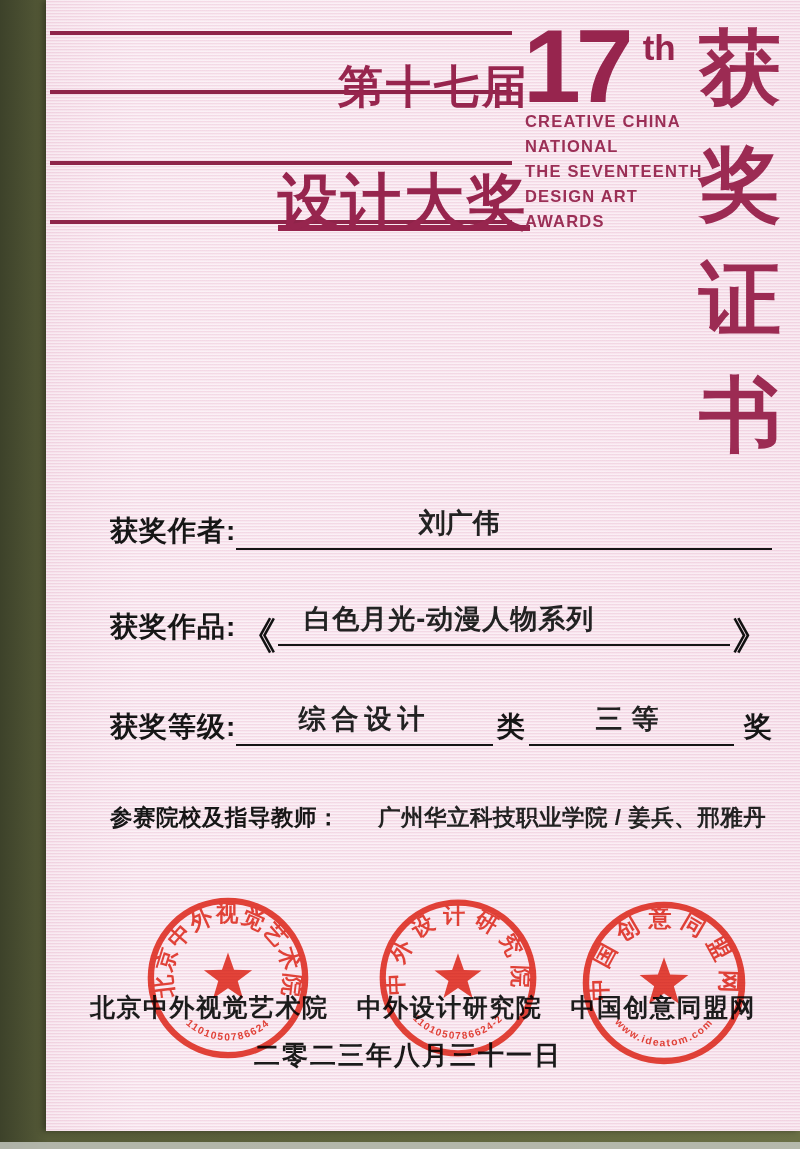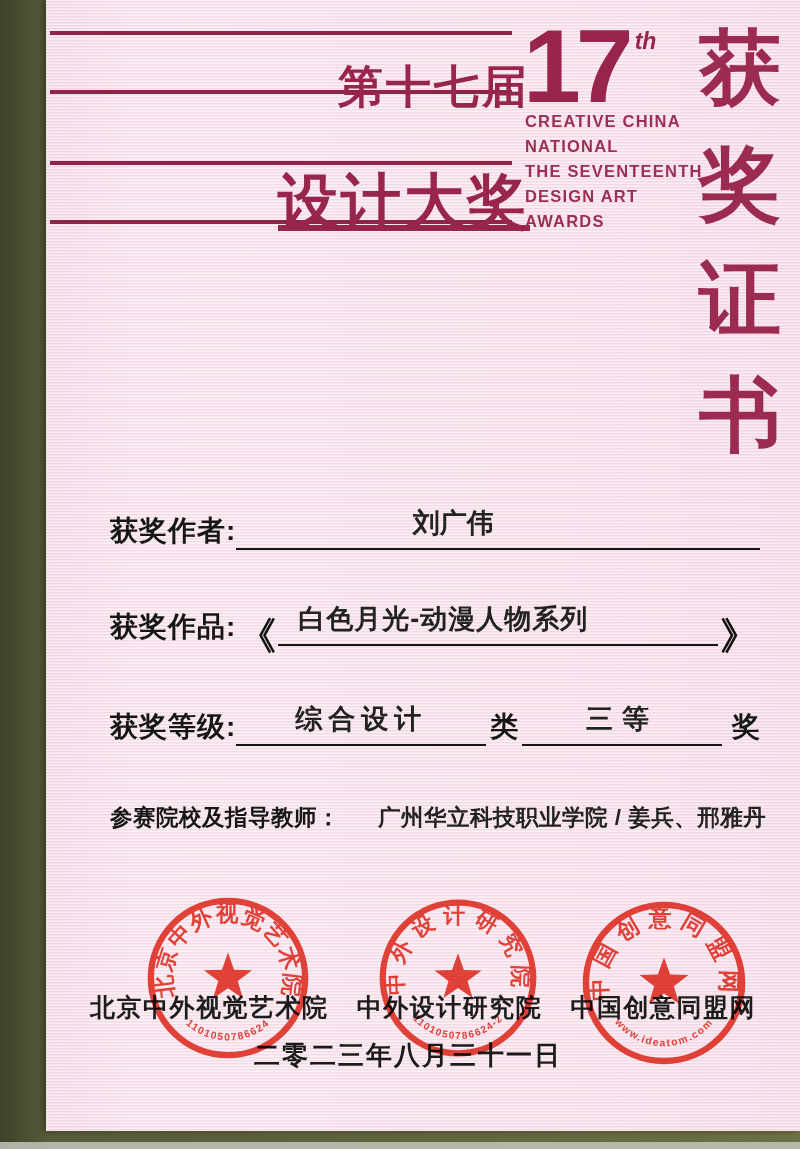--- a/index.html
+++ b/index.html
@@ -34,36 +34,36 @@
     letter-spacing:3px; white-space:nowrap; line-height:1;
     font-family:"DejaVu Sans","Liberation Sans",sans-serif;
   }
   .cn-title.t1 { top:44px;  font-size:45px;margin-top:20px; }
   .cn-title.t2 { top:100px; font-size:57px; }
   .cn-title.t3 { top:171px; font-size:60px;text-decoration:underline; }
 
   
   .edition { position:absolute; left:477px; top:24px; display:flex; align-items:flex-start; color:#97254e; }
   .edition .num { font-size:104px; line-height:.82; font-weight:bold; letter-spacing:-5px; }
-  .edition .suffix { font-size:23px; font-weight:bold; margin-left:6px; margin-top:4px; letter-spacing:0;font-style:italic; }
+  .edition .suffix { font-size:35px; font-weight:bold; margin-left:14px; margin-top:4px; letter-spacing:0; }
 
   
   .en-title { position:absolute; left:479px; top:109px; color:#9b2f56; }
   .en-title div { font-size:16.5px; font-weight:bold; line-height:25px; letter-spacing:1.2px; white-space:nowrap; }
 
   
   .vertical-title { position:absolute; left:648px; top:26px; width:92px;
     display:flex; flex-direction:column; align-items:center; gap:32px; }
   .vertical-title span {
     font-family:"DejaVu Serif","Liberation Serif",serif; font-weight:bold;
     font-size:82px; line-height:1.02; color:#9c2b53;
   }
 
   
-  .row { position:absolute; left:64px; right:40px; display:flex; align-items:flex-end; }
+  .row { position:absolute; left:64px; right:28px; display:flex; align-items:flex-end; }
   .row-author { top:505px; height:45px; }
   .row-work   { top:601px; height:45px; }
   .row-grade  { top:701px; height:45px; }
   .label { font-size:28px; font-weight:bold; color:#161616; white-space:nowrap; letter-spacing:1px; }
   .fill {
     flex:1; align-self:stretch; display:flex; align-items:flex-start; justify-content:center;
     border-bottom:2.5px solid #151515;
   }
   .value { font-size:27px; font-weight:bold; color:#222; white-space:nowrap; padding-bottom:2px; }
   .row-author .value { transform:translateX(-45px); }

